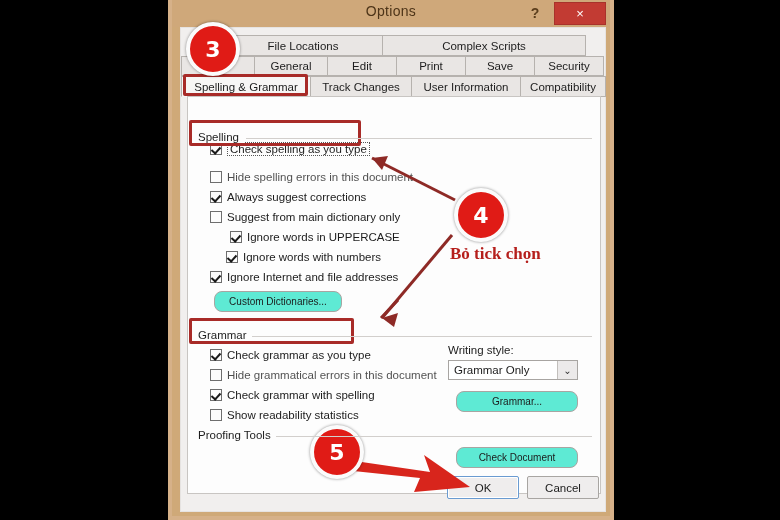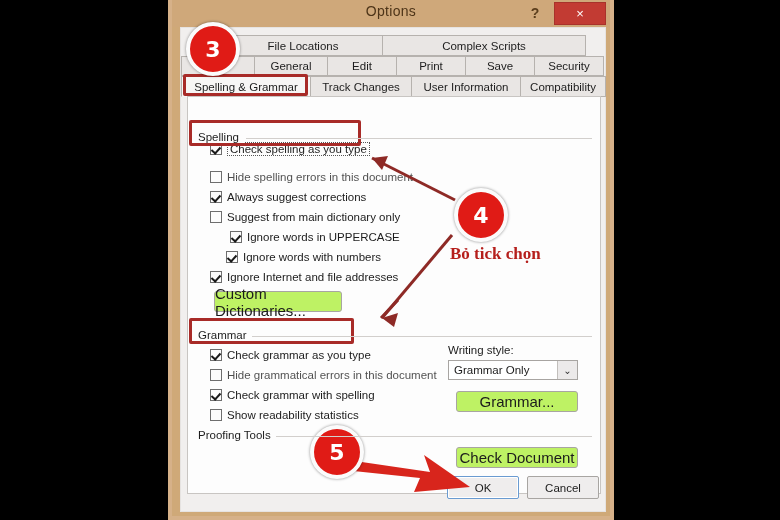--- a/index.html
+++ b/index.html
@@ -83,25 +83,25 @@
   .cb.on::after{
     content:"";position:absolute;left:2px;top:1px;
     width:4px;height:7px;border:solid #1a1a1a;
     border-width:0 2px 2px 0;transform:rotate(42deg);
   }
   .cb-lab{font-size:11.5px;color:#1c1c1c;white-space:nowrap;}
   .cb-lab.focus{border:1px dotted #555;padding:0 2px;margin:-1px 0;}
   .cb-row.faded .cb-lab{opacity:.78;}
 
   .btn{
-    position:absolute;background:#bef264;
+    position:absolute;background:#5eead4;
     border:1px solid #a8a5a2;box-sizing:border-box;
-    font-size:15px;color:#1b1b1b;
-    display:flex;align-items:center;justify-content:center;
-    border-radius:3px;
+    font-size:10px;color:#1b1b1b;
+    display:flex;align-items:center;justify-content:center;
+    border-radius:8px;
   }
 
   .fld-label{position:absolute;font-size:11.5px;color:#1c1c1c;}
   .combo{
     position:absolute;background:#fff;border:1px solid #a8a5a2;
     box-sizing:border-box;display:flex;align-items:center;
     font-size:11.5px;color:#1b1b1b;
   }
   .combo .val{padding-left:5px;flex:1;}
   .combo .arrow{

